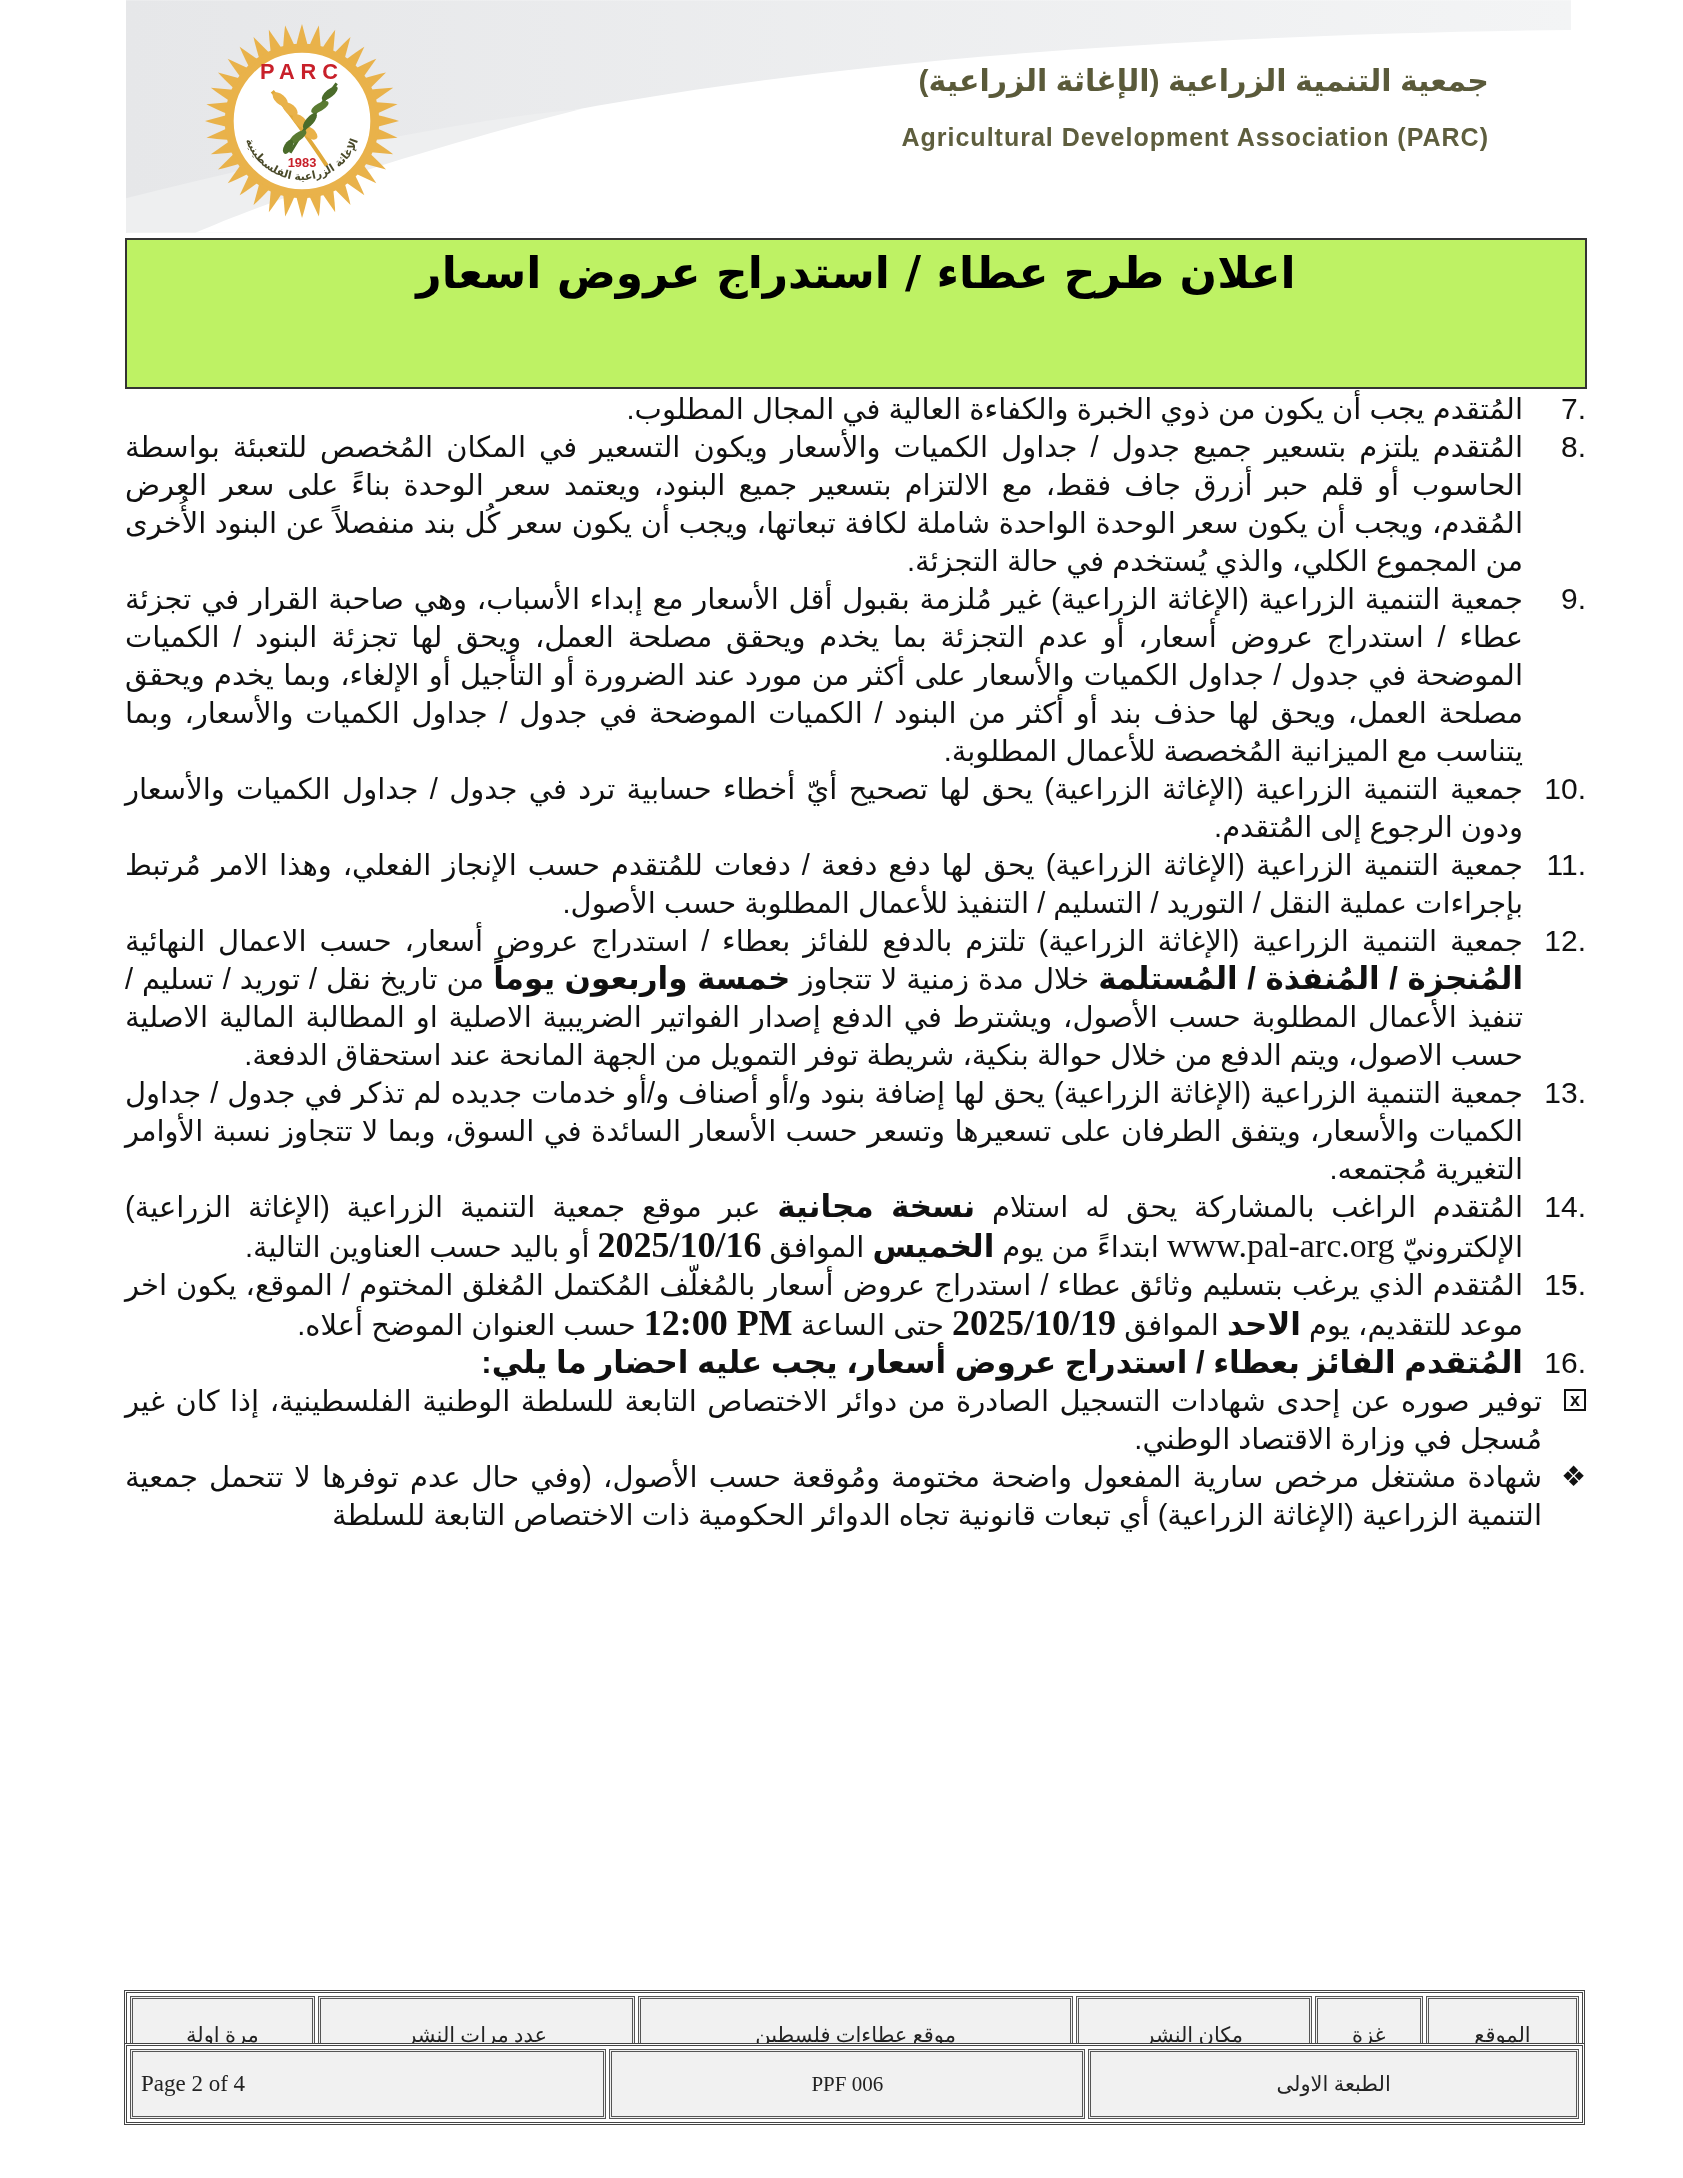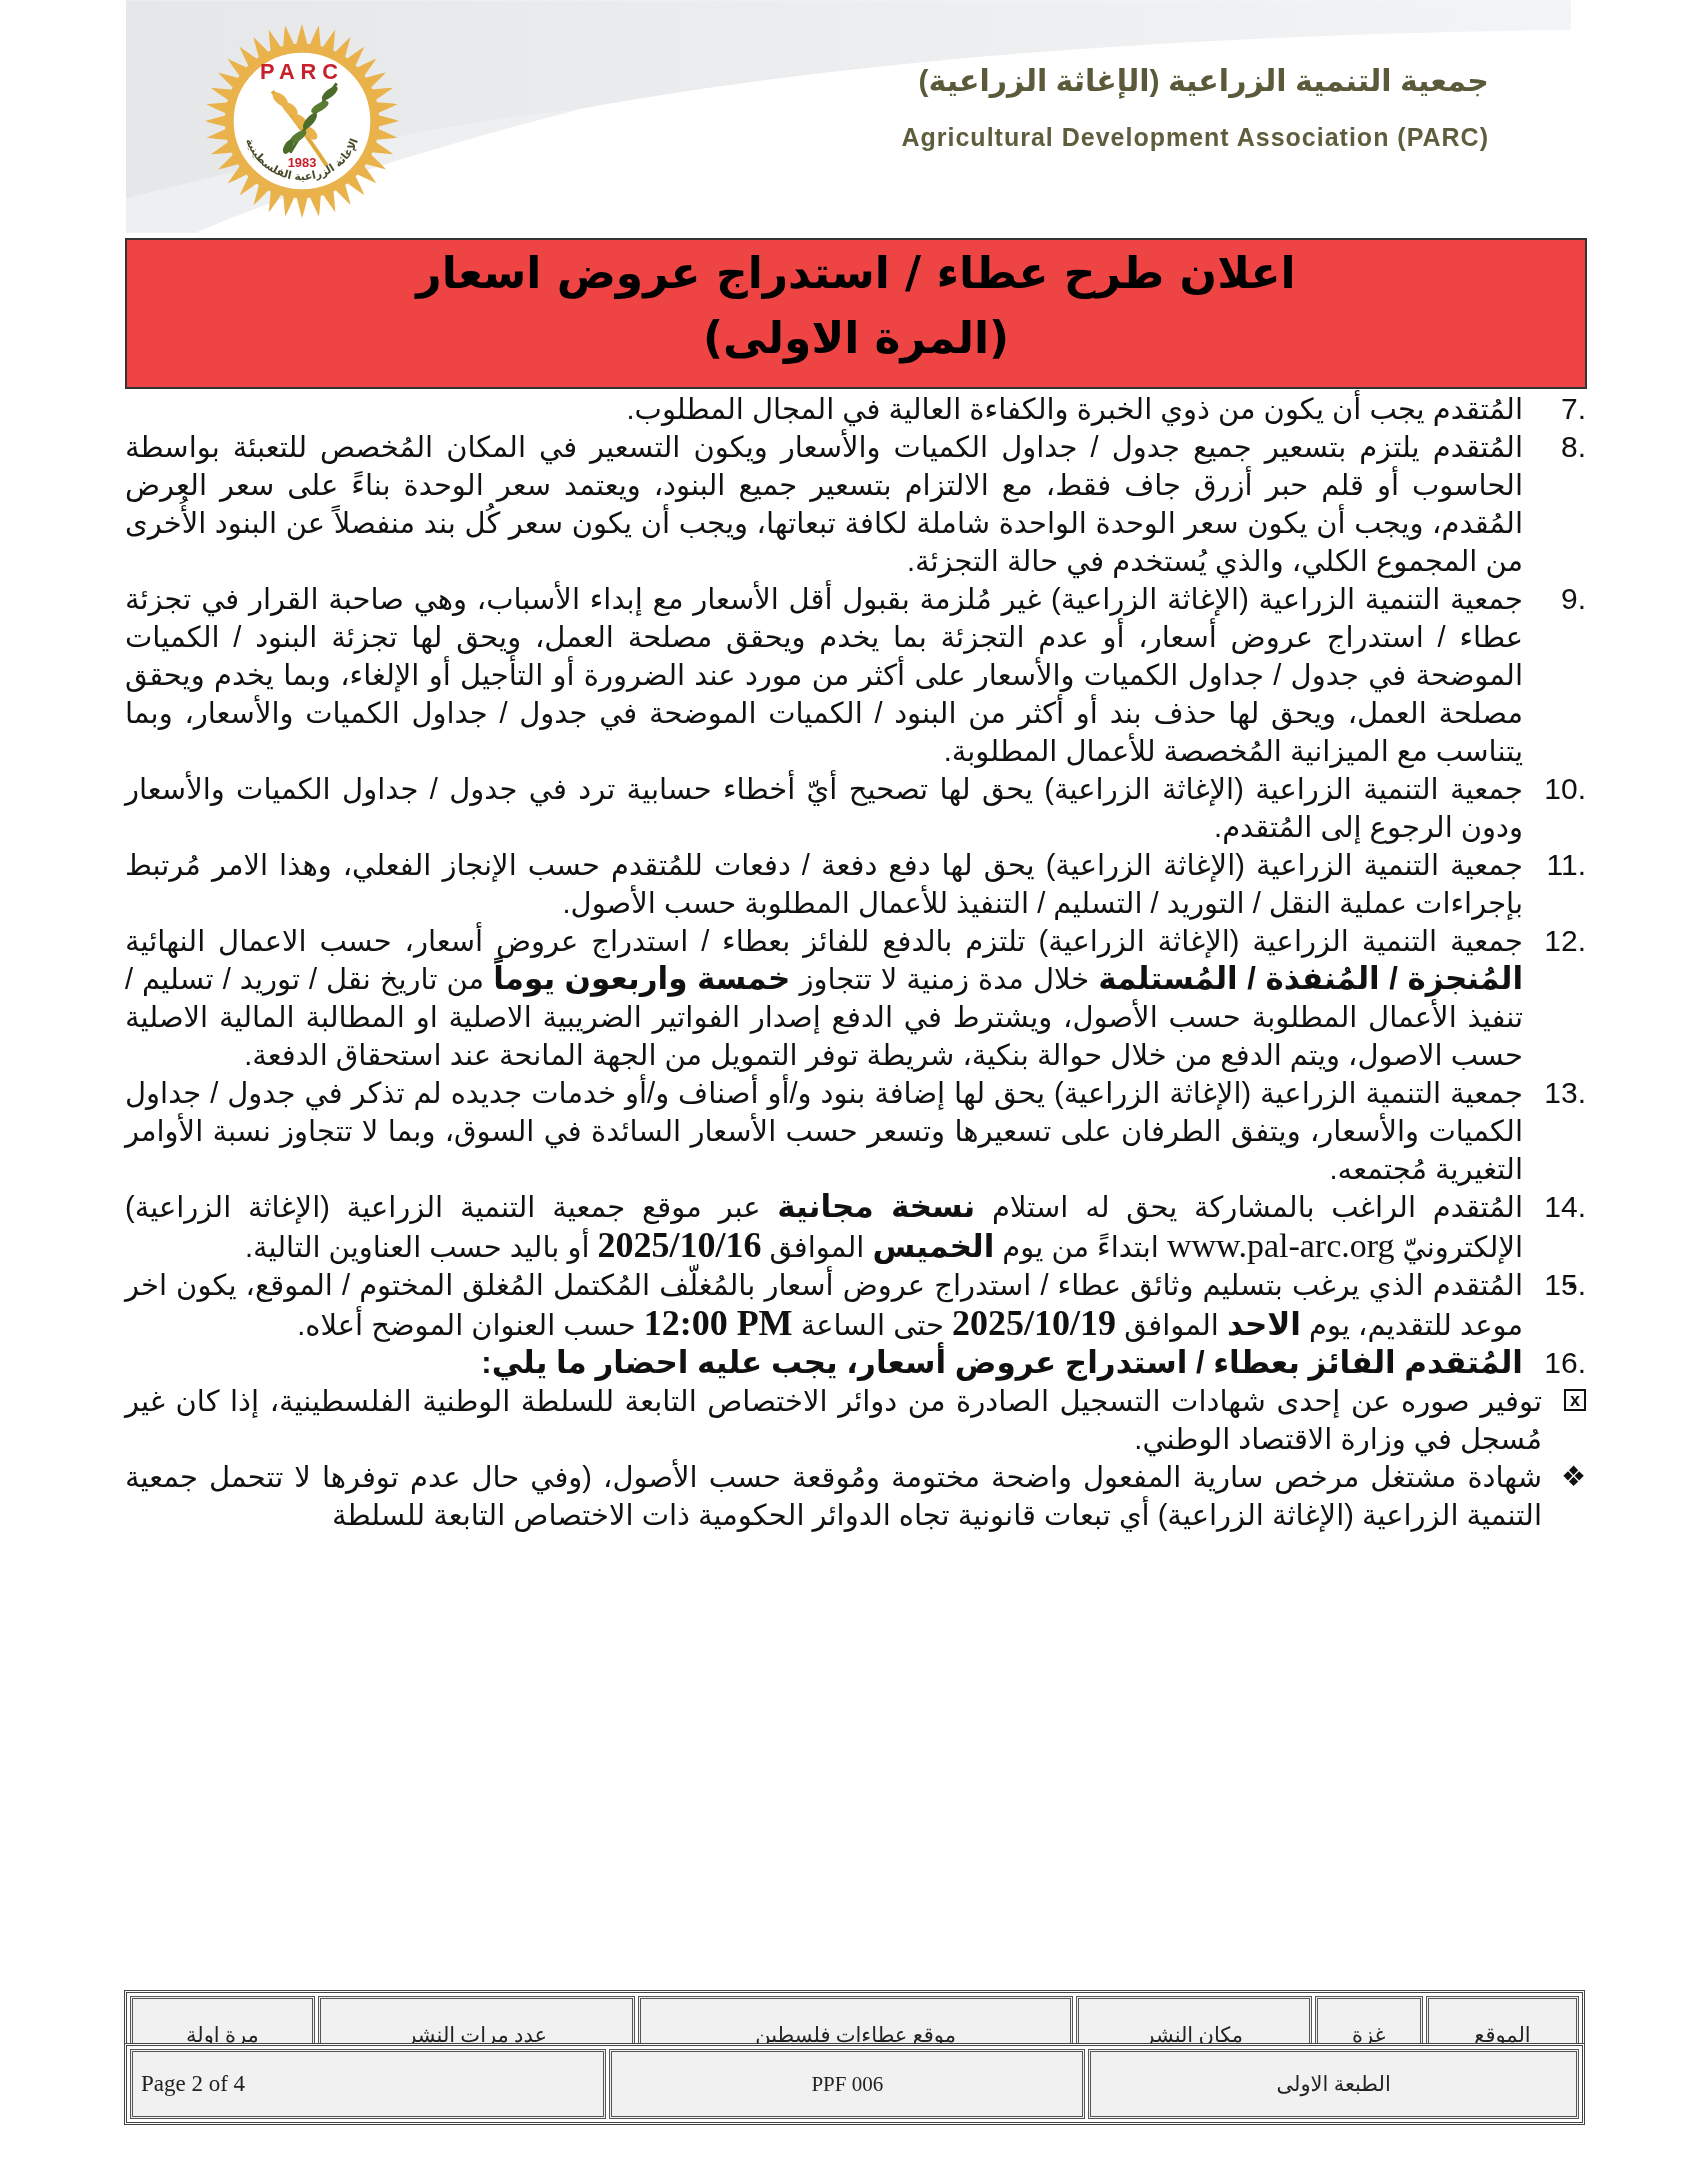--- a/index.html
+++ b/index.html
@@ -2,21 +2,21 @@
 <html><head>
 <meta charset="utf-8">
 <style>
   html,body{margin:0;padding:0;background:#ffffff;}
   body{width:1683px;height:2178px;position:relative;overflow:hidden;font-family:"Liberation Sans","DejaVu Sans",sans-serif;color:#111;}
   .header-bg{position:absolute;left:126px;top:0;width:1445px;height:233px;overflow:hidden;}
   .header-bg svg{position:absolute;left:0;top:0;}
   .logo{position:absolute;left:203px;top:22px;width:198px;height:198px;}
   .org-ar{position:absolute;right:194px;top:63px;font-size:30px;font-weight:bold;color:#5a5a3a;direction:rtl;letter-spacing:0.5px;}
   .org-en{position:absolute;right:194px;top:123px;font-size:25px;font-weight:bold;color:#5e5e3e;letter-spacing:1px;text-align:right;}
-  .title-box{position:absolute;left:125px;top:238px;width:1458px;height:147px;background:#ef4444;border:2px solid #333;box-sizing:content-box;text-align:center;direction:rtl;}
+  .title-box{position:absolute;left:125px;top:238px;width:1458px;height:147px;background:#bef264;border:2px solid #333;box-sizing:content-box;text-align:center;direction:rtl;}
   .title-line{font-size:44px;font-weight:bold;line-height:65px;color:#000;font-family:"DejaVu Sans","Liberation Sans",sans-serif;}
   .body-text{position:absolute;left:125px;top:390px;width:1461px;direction:rtl;font-family:"Liberation Sans","DejaVu Sans",sans-serif;font-size:29px;line-height:38px;text-align:justify;}
   .item{position:relative;padding-right:63px;margin:0;}
   .num{position:absolute;right:0;top:0;width:57px;text-align:right;direction:ltr;unicode-bidi:isolate;font-size:30px;}
   .bullet{position:relative;padding-right:63px;}
   .bullet .mark{position:absolute;right:10px;top:0;font-size:22px;}
   .sq-mark{position:absolute;right:0px;top:7px;width:22px;height:22px;border:2px solid #111;box-sizing:border-box;font-size:18px;line-height:18px;text-align:center;font-weight:bold;}
   .dia-mark{position:absolute;right:0px;top:0px;font-size:28px;}
   .check-item{position:relative;padding-right:44px;}
   b.b{font-weight:bold;font-size:31px;}
@@ -109,21 +109,20 @@
       <textPath href="#ringPath" startOffset="50%" text-anchor="middle">الإغاثة الزراعية الفلسطينية</textPath>
     </text>
   </svg>
 </div>
 
 <div class="org-ar">جمعية التنمية الزراعية (الإغاثة الزراعية)</div>
 <div class="org-en">Agricultural Development Association (PARC)</div>
 
 <div class="title-box">
   <div class="title-line">اعلان طرح عطاء / استدراج عروض اسعار</div>
-  <div class="title-line">(المرة الاولى)</div>
 </div>
 
 <div class="body-text">
   <div class="item">
     <span class="num">7.</span>
     <span>المُتقدم يجب أن يكون من ذوي الخبرة والكفاءة العالية في المجال المطلوب.</span>
   </div>
   <div class="item">
     <span class="num">8.</span>
     <span>المُتقدم يلتزم بتسعير جميع جدول / جداول الكميات والأسعار ويكون التسعير في المكان المُخصص للتعبئة بواسطة الحاسوب أو قلم حبر أزرق جاف فقط، مع الالتزام بتسعير جميع البنود، ويعتمد سعر الوحدة بناءً على سعر العرض المُقدم، ويجب أن يكون سعر الوحدة الواحدة شاملة لكافة تبعاتها، ويجب أن يكون سعر كُل بند منفصلاً عن البنود الأُخرى من المجموع الكلي، والذي يُستخدم في حالة التجزئة.</span>

